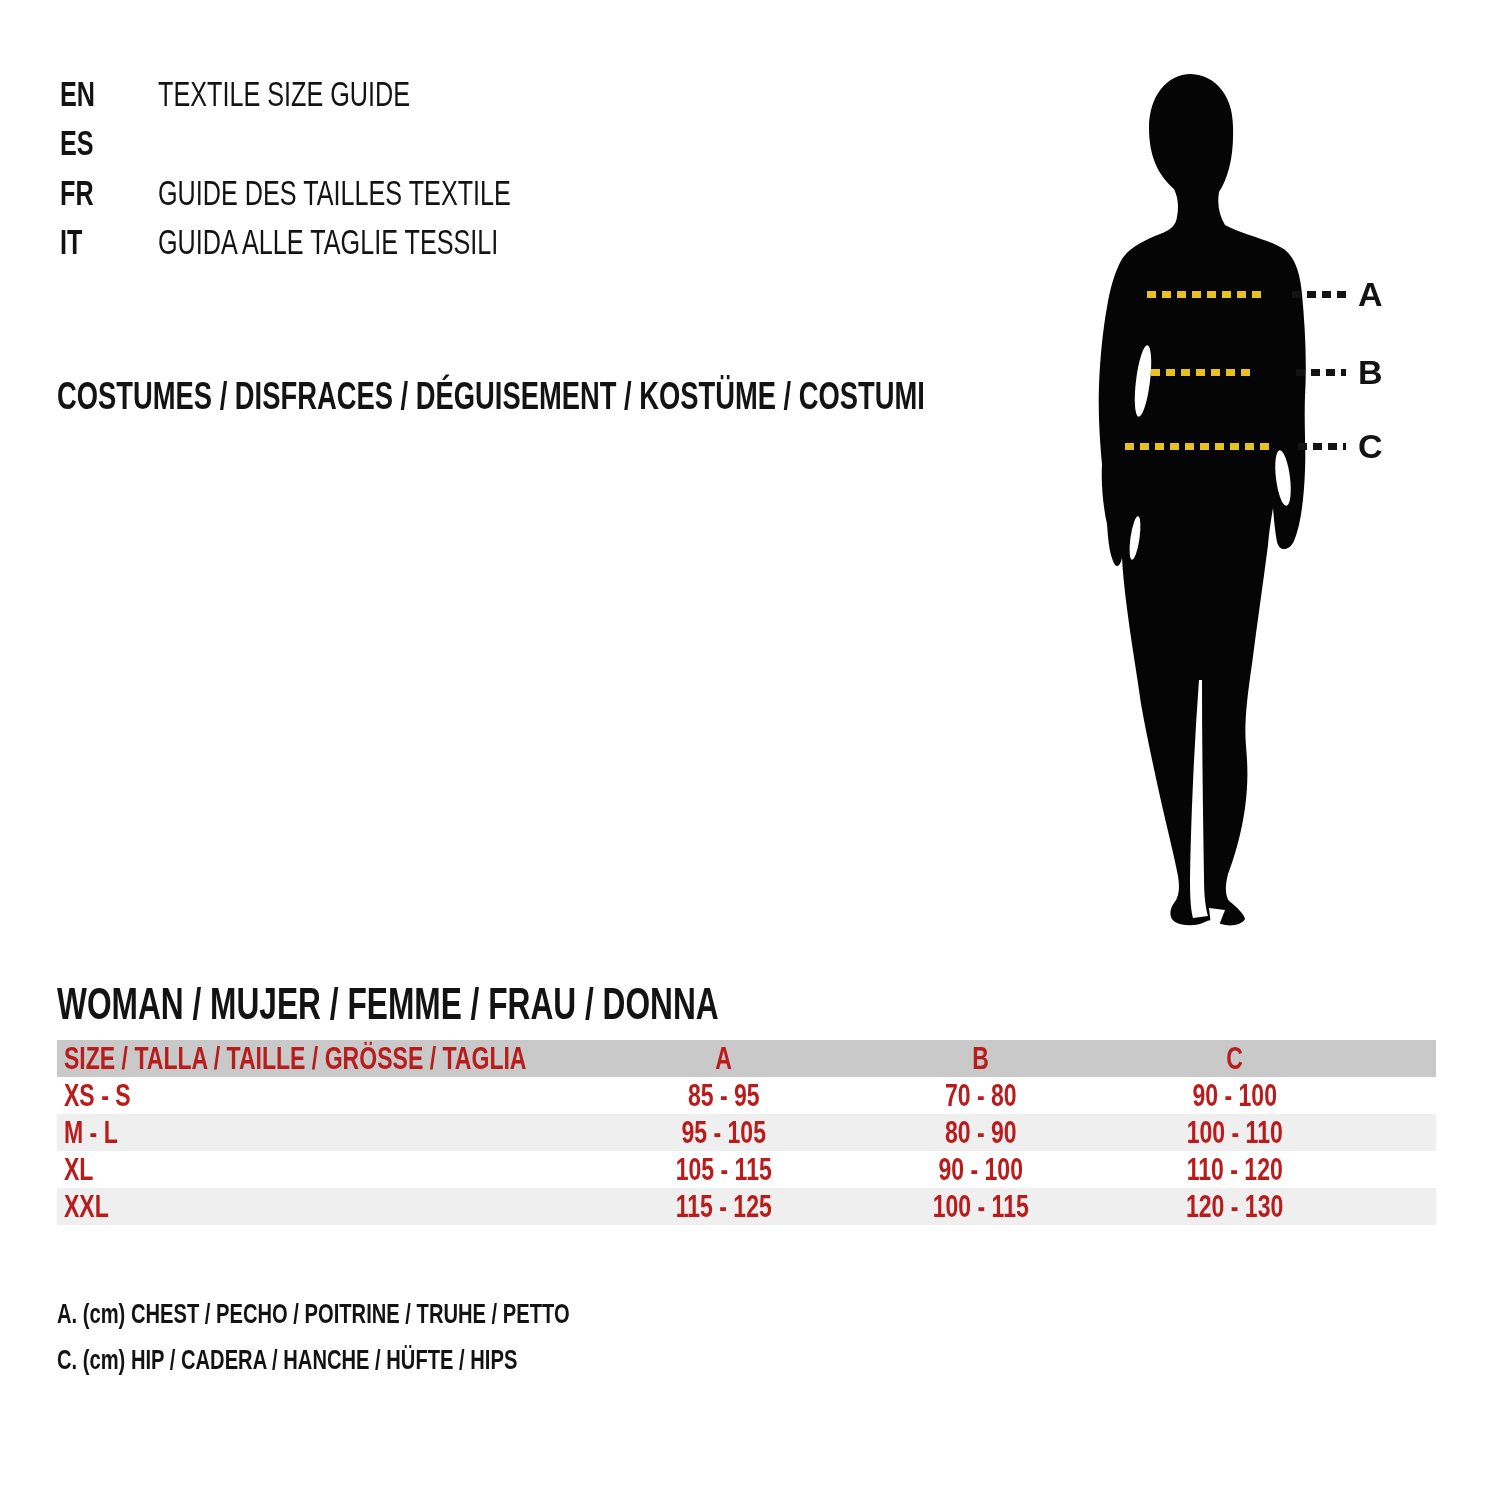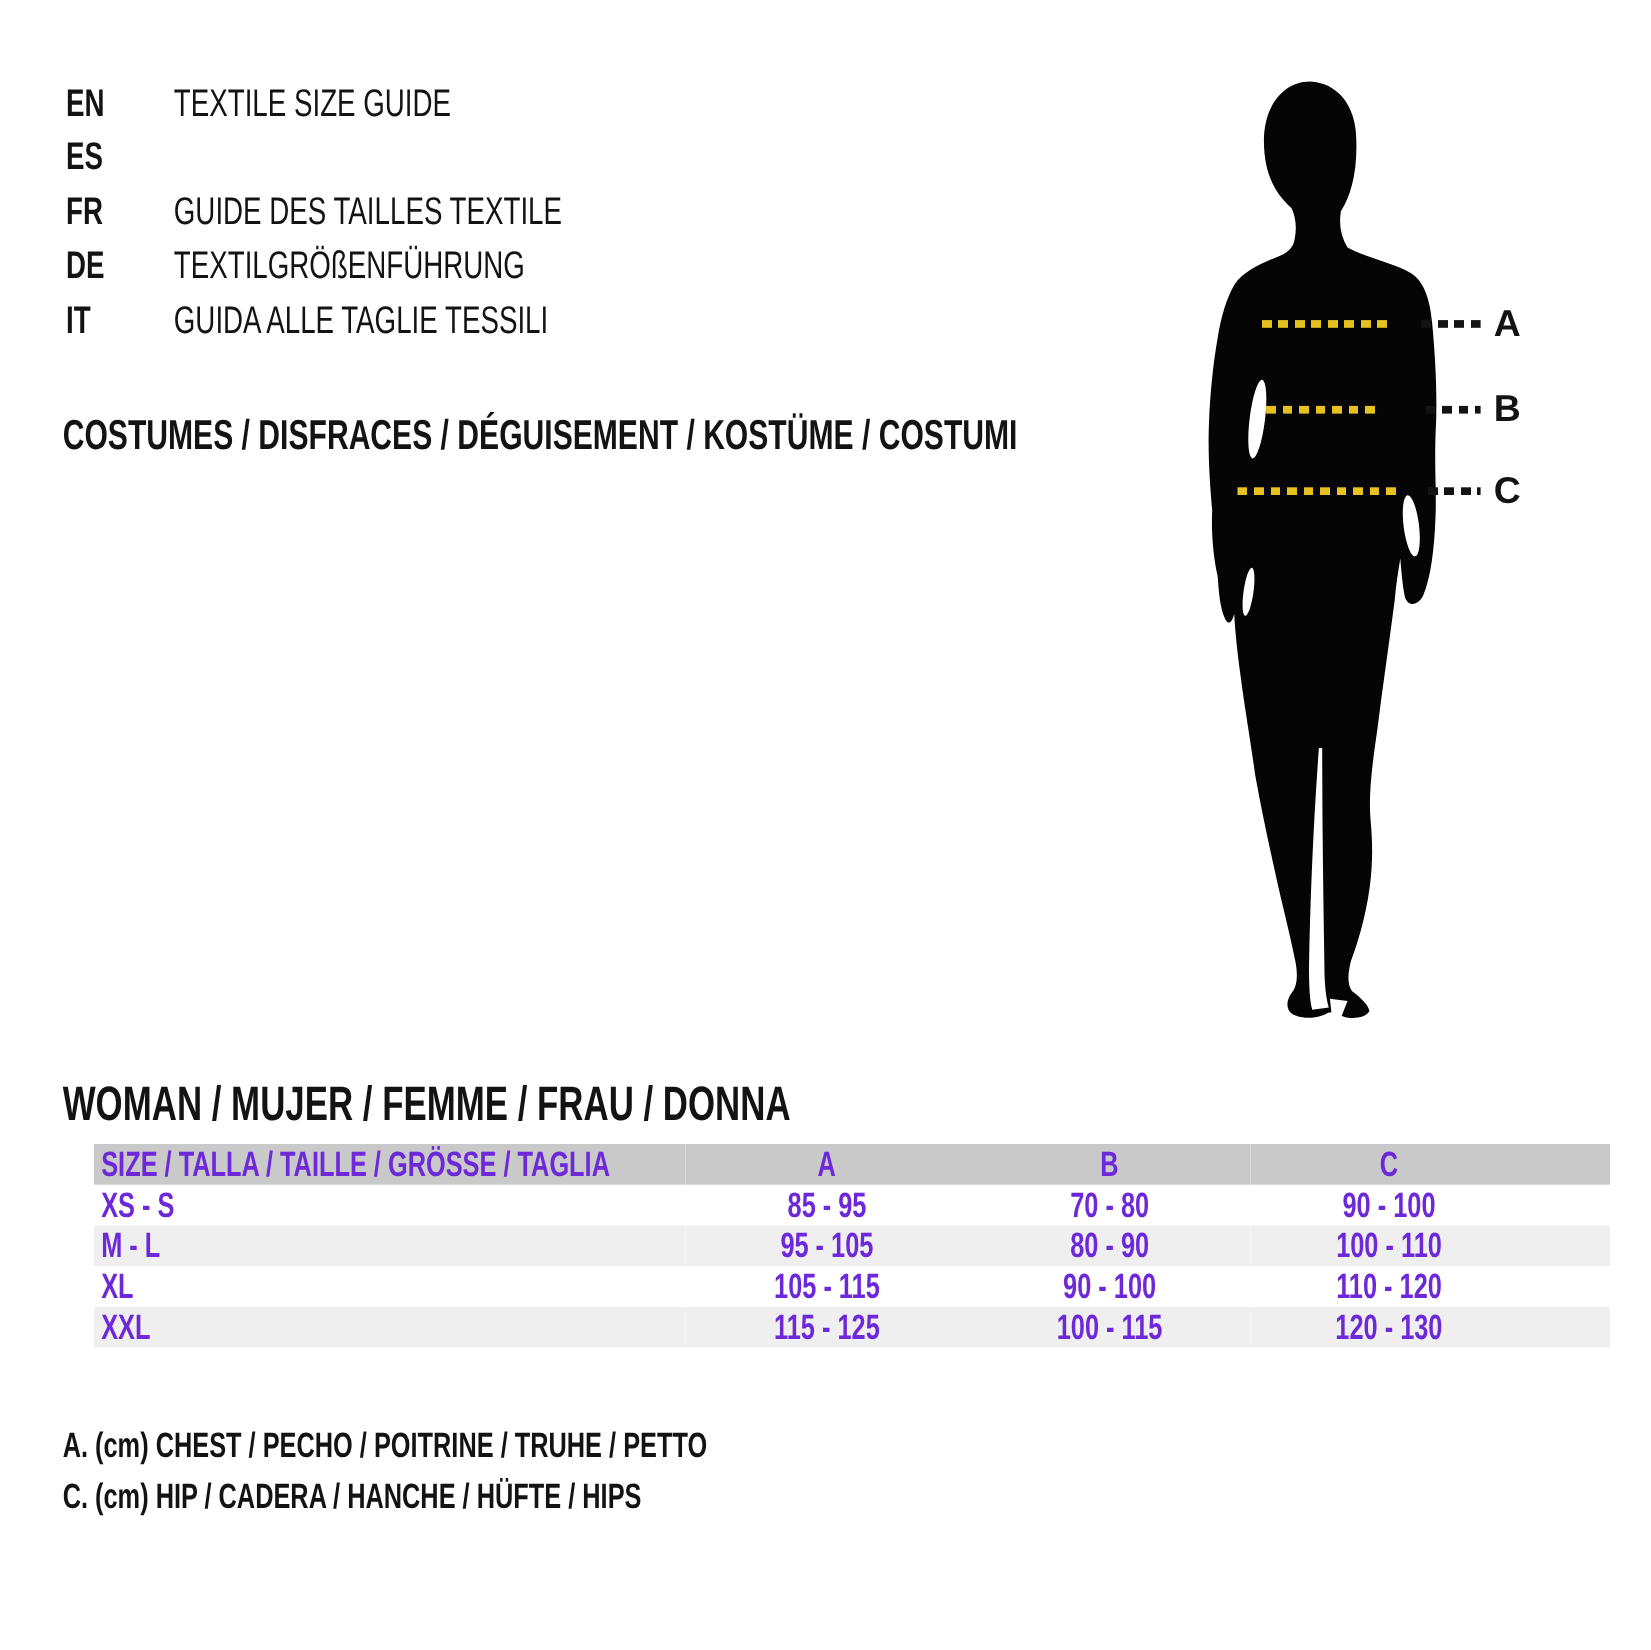--- a/index.html
+++ b/index.html
@@ -48,60 +48,56 @@
   
   .section-heading {
     position:absolute; left:57px; top:984px;
     font-size:44px; font-weight:700; line-height:40px;
   }
 
   
   .size-table {
     position:absolute; left:57px; top:1040px; width:1379px;
     border-collapse:collapse; table-layout:fixed;
-    font-size:32px; font-weight:700; color:#6d28d9;margin-left:28px;
+    font-size:32px; font-weight:700; color:#b91c1c;
   }
   .size-table col.c-size { width:538px; }
   .size-table col.c-a { width:257px; }
   .size-table col.c-b { width:257px; }
   .size-table col.c-c { width:327px; }
   .size-table thead tr { height:37px; background:#c9c9c9; }
   .size-table tbody tr { height:35px; background:#ffffff; }
   .size-table tbody tr:nth-child(even) { background:#efefef; }
   .size-table td, .size-table th {
     font-weight:700; vertical-align:middle; overflow:hidden;
   }
   .cell-left { text-align:left; padding-left:7px; }
   .cell-center { text-align:center; }
   .cell-c { text-align:center; padding-right:75px; }
 
   
   .legend { position:absolute; left:57px; top:1291px; }
-  .legend-row { height:46px; display:flex; align-items:center; font-size:32px; font-weight:700; }
+  .legend-row { height:46px; display:flex; align-items:center; font-size:28px; font-weight:700; }
 </style>
 </head>
 <body>
 
 <div class="canvas">
 
   <section class="lang-block">
     <div class="lang-row">
       <span class="lang-code"><span class="cond">EN</span></span>
       <span class="lang-label"><span class="cond">TEXTILE SIZE GUIDE</span></span>
     </div>
     <div class="lang-row">
       <span class="lang-code"><span class="cond">ES</span></span>
     </div>
     <div class="lang-row">
       <span class="lang-code"><span class="cond">FR</span></span>
       <span class="lang-label"><span class="cond">GUIDE DES TAILLES TEXTILE</span></span>
-    </div>
-    <div class="lang-row">
-      <span class="lang-code"><span class="cond">DE</span></span>
-      <span class="lang-label"><span class="cond">TEXTILGRÖßENFÜHRUNG</span></span>
     </div>
     <div class="lang-row">
       <span class="lang-code"><span class="cond">IT</span></span>
       <span class="lang-label"><span class="cond">GUIDA ALLE TAGLIE TESSILI</span></span>
     </div>
   </section>
 
   <h1 class="category-title"><span class="cond">COSTUMES / DISFRACES / DÉGUISEMENT / KOSTÜME / COSTUMI</span></h1>
 
   <div class="figure">

